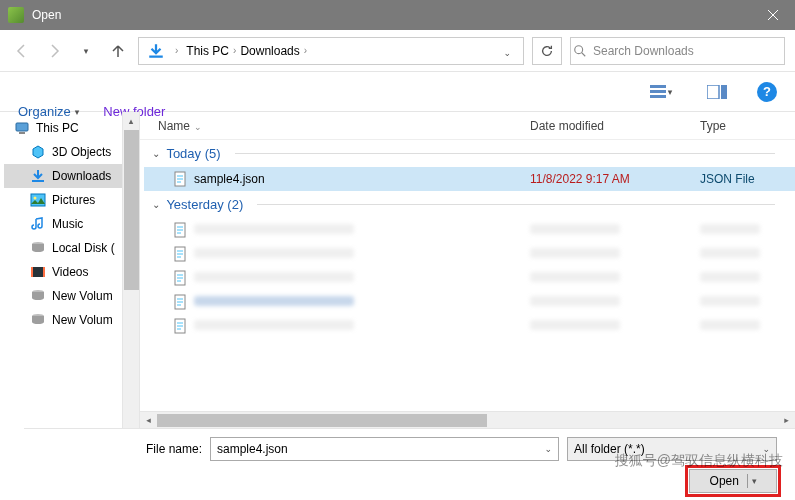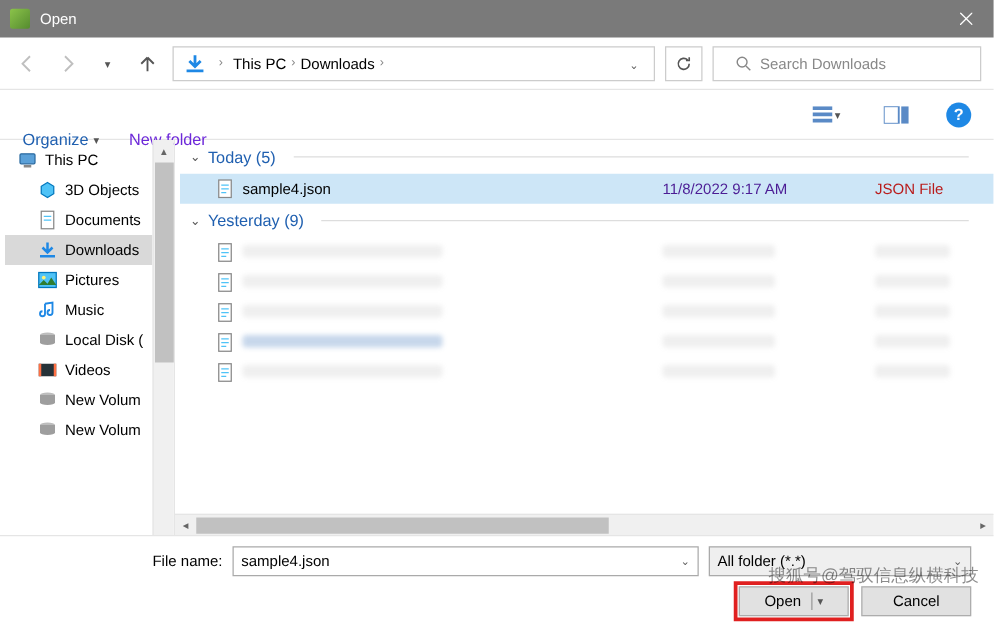--- a/index.html
+++ b/index.html
@@ -15,21 +15,21 @@
 .nav-btn { width: 24px; height: 24px; display: flex; align-items: center; justify-content: center; color: #bfbfbf; }
 .nav-btn.enabled { color: #555; }
 .breadcrumb-wrap { flex: 1; display: flex; align-items: center; border: 1px solid #ccc; height: 28px; padding: 0 4px; }
 .bc-icon { width: 18px; height: 18px; margin: 0 4px; }
 .breadcrumb { display: flex; align-items: center; font-size: 12px; }
 .breadcrumb span { padding: 0 2px; }
 .bc-chev { color: #888; padding: 0 6px; font-size: 10px; }
 .bc-spacer { flex: 1; }
 .bc-drop { color: #555; padding: 0 8px; }
 .refresh { width: 30px; height: 28px; border: 1px solid #ccc; display: flex; align-items: center; justify-content: center; }
-.searchbox { width: 215px; height: 28px; border: 1px solid #ccc; display: flex; align-items: center; padding: 0 17px; }
+.searchbox { width: 215px; height: 28px; border: 1px solid #ccc; display: flex; align-items: center; padding: 0 2px; }
 .searchbox input { border: none; outline: none; font-size: 12px; flex: 1; color: #666; }
 .searchbox input::placeholder { color: #888; }
 .search-icon { width: 14px; height: 14px; margin-right: 6px; }
 
 .toolbar { height: 40px; display: flex; align-items: center; padding: 0 18px; gap: 24px; border-bottom: 1px solid #e5e5e5; }
 .tool-link { color: #2060b0; font-size: 13px; display: flex; align-items: center; gap: 4px; margin-top: 40px; }
 .tool-link.plain { color: #6d28d9; }
 .toolbar .spacer { flex: 1; }
 .view-btn { width: 32px; height: 22px; display: flex; align-items: center; justify-content: center; color: #555; gap:2px; }
 .help-btn { width: 20px; height: 20px; border-radius: 50%; background: #1e88e5; color: #fff; font-size: 13px; display: flex; align-items: center; justify-content: center; font-weight: bold; }
@@ -50,34 +50,34 @@
 .col-name { flex: 1; padding-left: 18px; }
 .col-date { width: 170px; }
 .col-type { width: 95px; }
 .col-sort { font-size: 9px; color: #888; margin-left: 4px; }
 .filelist { flex: 1; overflow: hidden; font-size: 12px; padding-left: 4px; }
 .group { display: flex; align-items: center; color: #2060b0; font-size: 13px; padding: 6px 0 6px 8px; gap: 6px; }
 .group .line { flex: 1; height: 1px; background: #ddd; margin-left: 8px; margin-right: 20px; }
 .row { display: flex; align-items: center; height: 24px; padding-left: 28px; }
 .row .ficon { width: 16px; height: 16px; margin-right: 6px; }
 .row .fname { flex: 1; }
-.row .fdate { width: 170px; color: #4c1d95; }
-.row .ftype { width: 95px; color: #b91c1c; }
+.row .fdate { width: 170px; color: #b91c1c; }
+.row .ftype { width: 95px; color: #0c4a6e; }
 .row.selected { background: #cde6f7; }
 .row.blur .fname, .row.blur .fdate, .row.blur .ftype { color: transparent; }
 .row.blur .fname::before { content:""; display:inline-block; width: 160px; height: 10px; background: rgba(120,120,120,.12); filter: blur(2px); border-radius:3px; }
 .row.blur .fdate::before { content:""; display:inline-block; width: 90px; height: 10px; background: rgba(120,120,120,.12); filter: blur(2px); border-radius:3px; }
 .row.blur .ftype::before { content:""; display:inline-block; width: 60px; height: 10px; background: rgba(120,120,120,.12); filter: blur(2px); border-radius:3px; }
 .row.blur.link .fname::before { background: rgba(32,96,176,.25); }
 .hscroll { height: 17px; background: #f0f0f0; display: flex; align-items: center; border-top: 1px solid #e5e5e5; }
 .hscroll .arr { width:17px; text-align:center; color:#666; font-size:9px; }
 .hscroll .track { flex:1; height:15px; position:relative; }
 .hscroll .thumb { position:absolute; left:0; width:330px; top:1px; height:13px; background:#c1c1c1; }
 
-.footer { height: 72px; padding: 8px 18px 10px; display: flex; flex-direction: column; gap: 8px; border-top: 1px solid #e5e5e5; }
+.footer { height: 72px; padding: 8px 18px 10px; display: flex; flex-direction: column; gap: 8px; border-top: 1px solid #e5e5e5; margin-left: 24px; }
 .fn-row { display: flex; align-items: center; gap: 8px; }
 .fn-label { font-size: 12px; width: 160px; text-align: right; }
 .fn-input { flex: 1; height: 24px; border: 1px solid #aaa; padding: 0 6px; font-size: 12px; display:flex; align-items:center; justify-content:space-between; }
 .fn-input input { border:none; outline:none; flex:1; font-size:12px; }
 .type-dd { width: 210px; height: 24px; border: 1px solid #aaa; background:#efefef; font-size: 12px; display: flex; align-items: center; justify-content: space-between; padding: 0 6px; }
 .btn-row { display: flex; justify-content: flex-end; gap: 10px; }
 .btn { width: 88px; height: 24px; border: 1px solid #adadad; background: #e1e1e1; font-size: 12px; display: flex; align-items: center; justify-content: center; gap:4px; }
 .btn.open { outline: 3px solid #e02020; outline-offset: 1px; }
 .watermark { position:absolute; right:12px; bottom:30px; font-size:14px; color:rgba(0,0,0,.45); font-family: sans-serif; pointer-events:none; }
 .chev-down { font-size: 9px; color:#555; }
@@ -176,28 +176,20 @@
             <rect x="5" y="12" width="6" height="2" fill="#888"></rect>
           </svg>
           <span>This PC</span>
         </div>
         <div class="side-item indent">
           <svg class="side-ico" viewBox="0 0 16 16">
             <path d="M8 2l5 3v6l-5 3-5-3V5z" fill="#4fc3f7" stroke="#0277bd"></path>
           </svg>
           <span>3D Objects</span>
         </div>
-        <div class="side-item indent">
-          <svg class="side-ico" viewBox="0 0 16 16">
-            <rect x="3" y="1" width="10" height="14" fill="#fff" stroke="#888"></rect>
-            <line x1="5" y1="5" x2="11" y2="5" stroke="#4fc3f7"></line>
-            <line x1="5" y1="8" x2="11" y2="8" stroke="#4fc3f7"></line>
-          </svg>
-          <span>Documents</span>
-        </div>
         <div class="side-item indent selected">
           <svg class="side-ico" viewBox="0 0 16 16">
             <path d="M8 2v8M4 6l4 4 4-4M2 13h12" stroke="#1e88e5" stroke-width="2" fill="none"></path>
           </svg>
           <span>Downloads</span>
         </div>
         <div class="side-item indent">
           <svg class="side-ico" viewBox="0 0 16 16">
             <rect x="1" y="2" width="14" height="12" fill="#4fc3f7" stroke="#0277bd"></rect>
             <circle cx="5" cy="6" r="1.5" fill="#fff176"></circle>
@@ -240,38 +232,43 @@
           </svg>
           <span>New Volum</span>
         </div>
       </div>
     <div class="side-scroll">
       <div class="arr">▴</div>
       <div class="thumb"></div>
     </div>
   </div>
   <div class="filepane">
+    <div class="cols">
+      <div class="col-name"><span>Name</span><span class="col-sort">⌄</span></div>
+      <div class="col-date">Date modified</div>
+      <div class="col-type">Type</div>
+    </div>
     <div class="filelist" id="filelist">
         <div class="group">
           <span style="font-size:10px;color:#555">⌄</span> 
           <span>Today (5)</span>
           <div class="line"></div>
         </div>
         <div class="row selected">
           <svg class="ficon" viewBox="0 0 16 16">
             <rect x="3" y="1" width="10" height="14" fill="#fff" stroke="#888"></rect>
             <path d="M5 5h6M5 8h6M5 11h4" stroke="#4fc3f7"></path>
           </svg>
           <div class="fname">sample4.json</div>
           <div class="fdate">11/8/2022 9:17 AM</div>
           <div class="ftype">JSON File</div>
         </div>
         <div class="group">
           <span style="font-size:10px;color:#555">⌄</span> 
-          <span>Yesterday (9)</span>
+          <span>Yesterday (2)</span>
           <div class="line"></div>
         </div>
         <div class="row blur">
           <svg class="ficon" viewBox="0 0 16 16">
             <rect x="3" y="1" width="10" height="14" fill="#fff" stroke="#888"></rect>
             <path d="M5 5h6M5 8h6M5 11h4" stroke="#4fc3f7"></path>
           </svg>
           <div class="fname"></div>
           <div class="fdate"></div>
           <div class="ftype"></div>
@@ -334,17 +331,16 @@
       <span>All folder (*.*)</span>
       <span class="chev-down">⌄</span>
     </div>
   </div>
   <div class="btn-row">
     <div class="btn open">
         <span>Open</span>
         <span style="border-left:1px solid #999;height:14px;margin-left:4px;"></span>
         <span class="chev-down">▾</span>
       </div>
-    <div class="btn">Cancel</div>
   </div>
 </div>
 
 <div class="watermark">搜狐号@驾驭信息纵横科技</div>
 
 </body></html>

